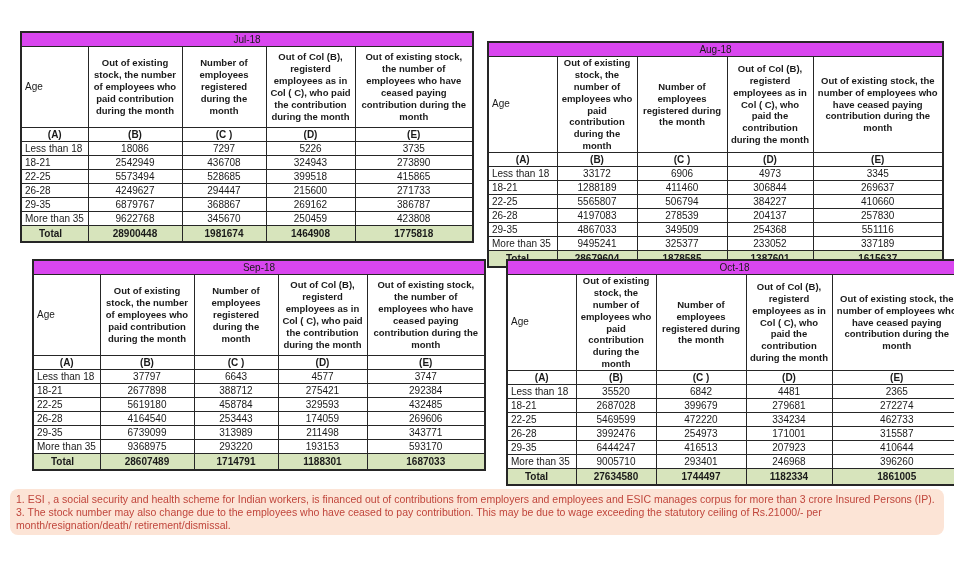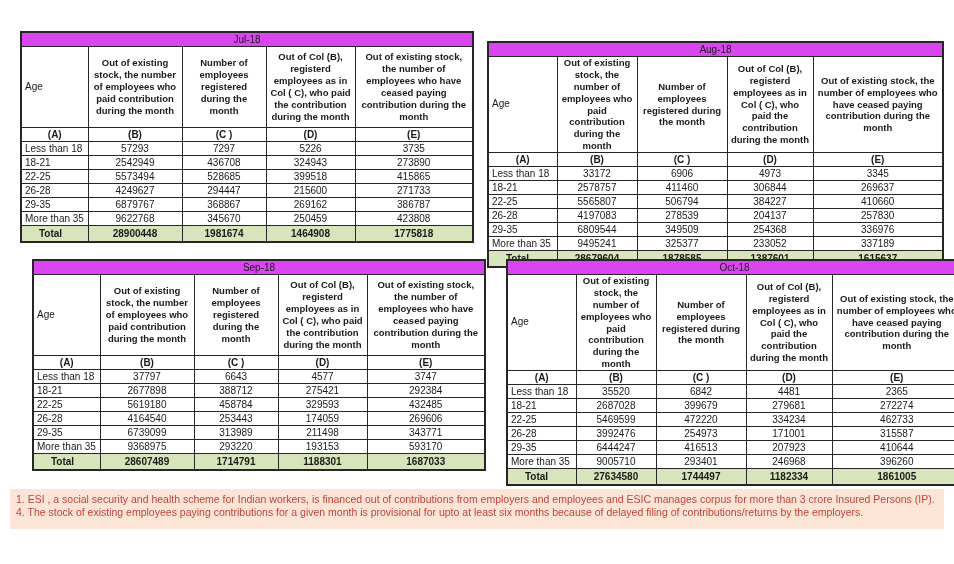--- a/index.html
+++ b/index.html
@@ -25,21 +25,21 @@
   tr.hrow td{font-weight:bold;height:80px;line-height:1.25;vertical-align:middle;font-size:9.5px;}
   tr.hrow td.age{font-weight:normal;text-align:left;font-size:10px;}
   tr.lrow td{font-weight:bold;height:13px;}
   tr.drow td{height:13px;}
   tr.drow td.age{text-align:left;}
   tr.totrow td{background:#d7e4bc;font-weight:bold;height:15px;}
   tr.totrow td.age{text-align:left;padding-left:17px;}
   .notes{
     position:absolute;left:10px;top:489px;width:922px;
     background:#fce4d6;color:#c0463c;
-    font-size:10.5px;line-height:13.2px;padding:4px 6px 10px 6px;
+    font-size:10.5px;line-height:13.2px;padding:4px 6px 2px 6px;border-radius:8px;
   }
 </style>
 </head>
 <body>
 
 <table class="mtab pos1 tl">
 <colgroup>
       <col class="cA">
       <col class="cB">
       <col class="cC">
@@ -59,21 +59,21 @@
 </tr>
 <tr class="lrow">
 <td>(A)</td>
 <td>(B)</td>
 <td>(C )</td>
 <td>(D)</td>
 <td>(E)</td>
 </tr>
 <tr class="drow">
 <td class="age">Less than 18</td>
-<td>57293</td>
+<td>18086</td>
 <td>7297</td>
 <td>5226</td>
 <td>3735</td>
 </tr>
 <tr class="drow">
 <td class="age">18-21</td>
 <td>2542949</td>
 <td>436708</td>
 <td>324943</td>
 <td>273890</td>
@@ -144,45 +144,45 @@
 </tr>
 <tr class="drow">
 <td class="age">Less than 18</td>
 <td>33172</td>
 <td>6906</td>
 <td>4973</td>
 <td>3345</td>
 </tr>
 <tr class="drow">
 <td class="age">18-21</td>
-<td>2578757</td>
+<td>1288189</td>
 <td>411460</td>
 <td>306844</td>
 <td>269637</td>
 </tr>
 <tr class="drow">
 <td class="age">22-25</td>
 <td>5565807</td>
 <td>506794</td>
 <td>384227</td>
 <td>410660</td>
 </tr>
 <tr class="drow">
 <td class="age">26-28</td>
 <td>4197083</td>
 <td>278539</td>
 <td>204137</td>
 <td>257830</td>
 </tr>
 <tr class="drow">
 <td class="age">29-35</td>
-<td>6809544</td>
+<td>4867033</td>
 <td>349509</td>
 <td>254368</td>
-<td>336976</td>
+<td>551116</td>
 </tr>
 <tr class="drow">
 <td class="age">More than 35</td>
 <td>9495241</td>
 <td>325377</td>
 <td>233052</td>
 <td>337189</td>
 </tr>
 <tr class="totrow">
 <td class="age">Total</td>
@@ -345,14 +345,14 @@
 <td>27634580</td>
 <td>1744497</td>
 <td>1182334</td>
 <td>1861005</td>
 </tr>
 </tbody>
 </table>
 
 <div class="notes">
   <div>1. ESI , a social security and health scheme for Indian workers, is financed out of contributions from employers and employees and ESIC manages corpus for more than 3 crore Insured Persons (IP).</div>
-  <div>4. The stock of existing employees paying contributions for a given month is provisional for upto at least six months because of delayed filing of contributions/returns by the employers.</div>
+  <div>3. The stock number may also change due to the employees who have ceased to pay contribution. This may be due to wage exceeding the statutory ceiling of Rs.21000/- per month/resignation/death/ retirement/dismissal.</div>
 </div>
 
 </body></html>

